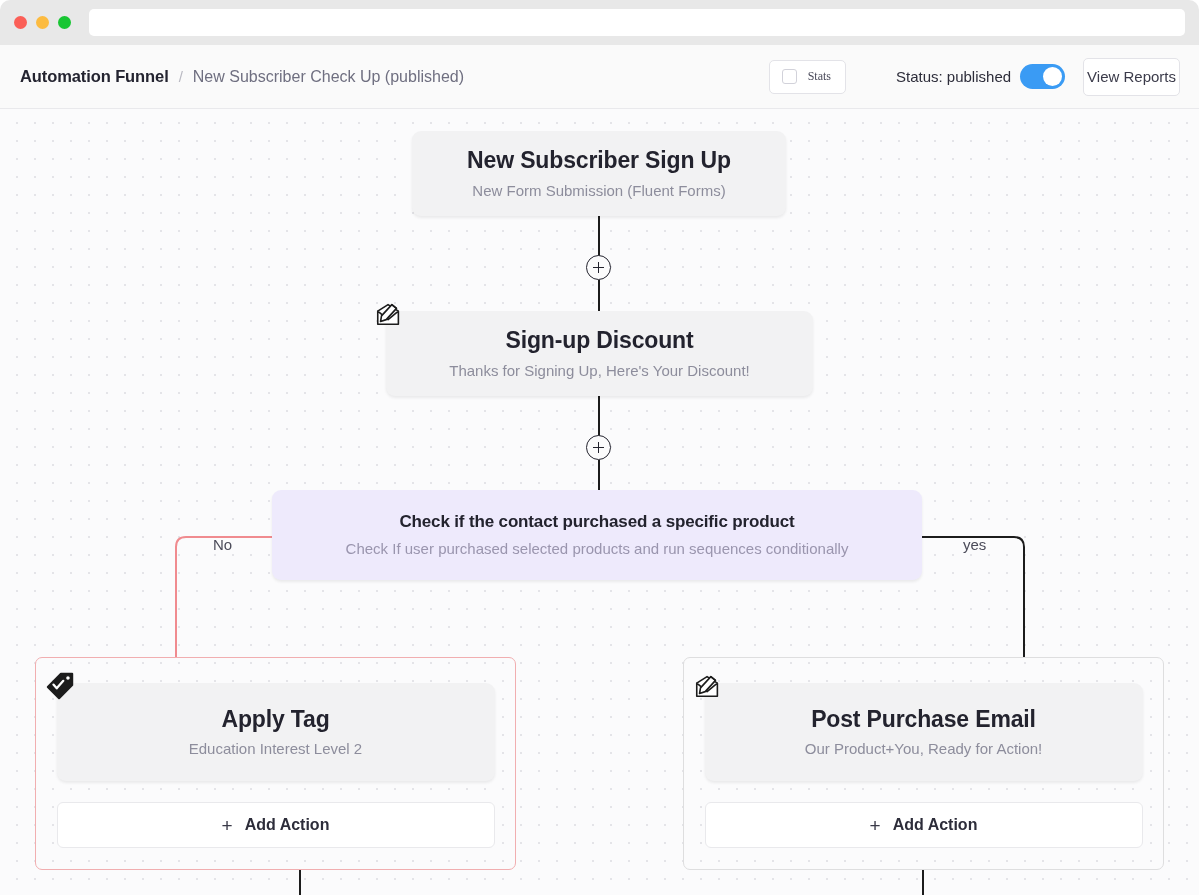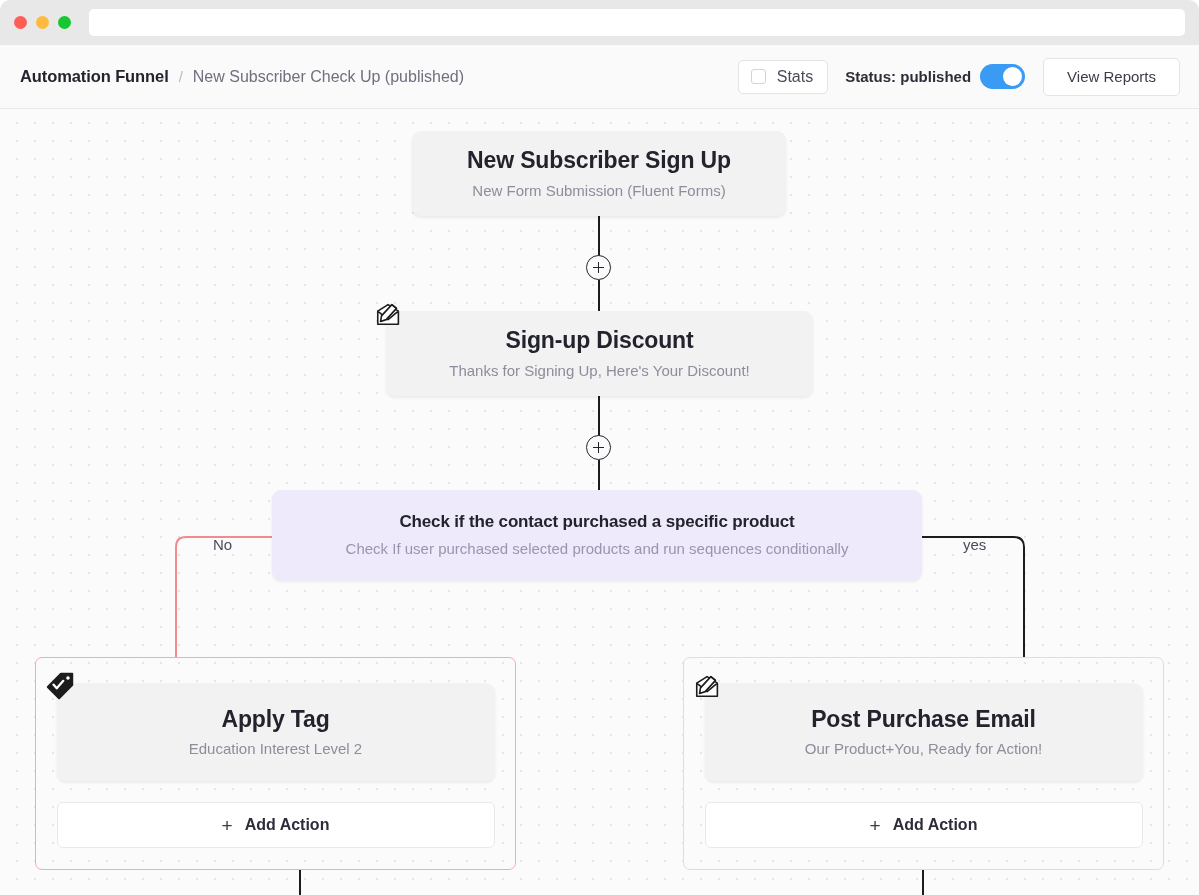--- a/index.html
+++ b/index.html
@@ -54,37 +54,37 @@
   .stats-btn {
     display: flex; align-items: center; gap: 11px;
     height: 34px; padding: 0 14px 0 12px;
     background: #fff; border: 1px solid #e3e3e8; border-radius: 5px;
     cursor: pointer;
   }
   .stats-checkbox {
     width: 15px; height: 15px; border: 1px solid #d2d2da;
     border-radius: 3px; background: #fff;
   }
-  .stats-label { font-size: 16px; color: #4a4a5a; }
+  .stats-label { font-size: 12px; color: #4a4a5a; font-family: Liberation Serif, serif; }
 
   .status-wrap { display: flex; align-items: center; gap: 9px; margin-left: 17px; }
-  .status-text { font-size: 15px; font-weight: bold; color: #2d2d3a; }
+  .status-text { font-size: 15px; font-weight: normal; color: #2d2d3a; margin-left: 33px; }
   .toggle {
     width: 45px; height: 25px; border-radius: 13px;
     background: #3a9bf4; position: relative; cursor: pointer;
     border: none;
   }
   .toggle .knob {
     position: absolute; right: 3px; top: 3px;
     width: 19px; height: 19px; border-radius: 50%;
     background: #fff;
   }
   .view-reports-btn {
     margin-left: 18px;
-    height: 38px; padding: 0 23px;
+    height: 38px; padding: 0 3px;
     background: #fff; border: 1px solid #e3e3e8; border-radius: 5px;
     font-size: 15px; color: #3b3b4a;
     font-family: "Liberation Sans", sans-serif;
     cursor: pointer;
   }
 
   
   .canvas {
     position: absolute; left: 0; top: 109px;
     width: 1199px; height: 786px;

